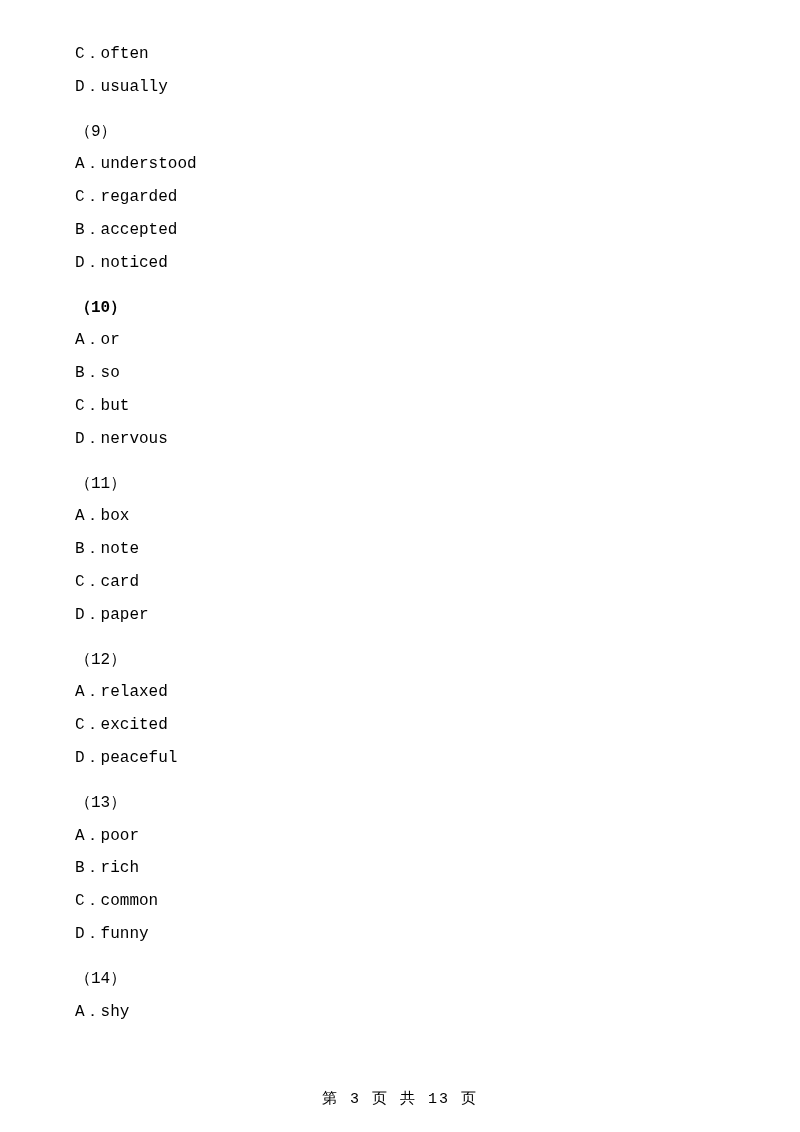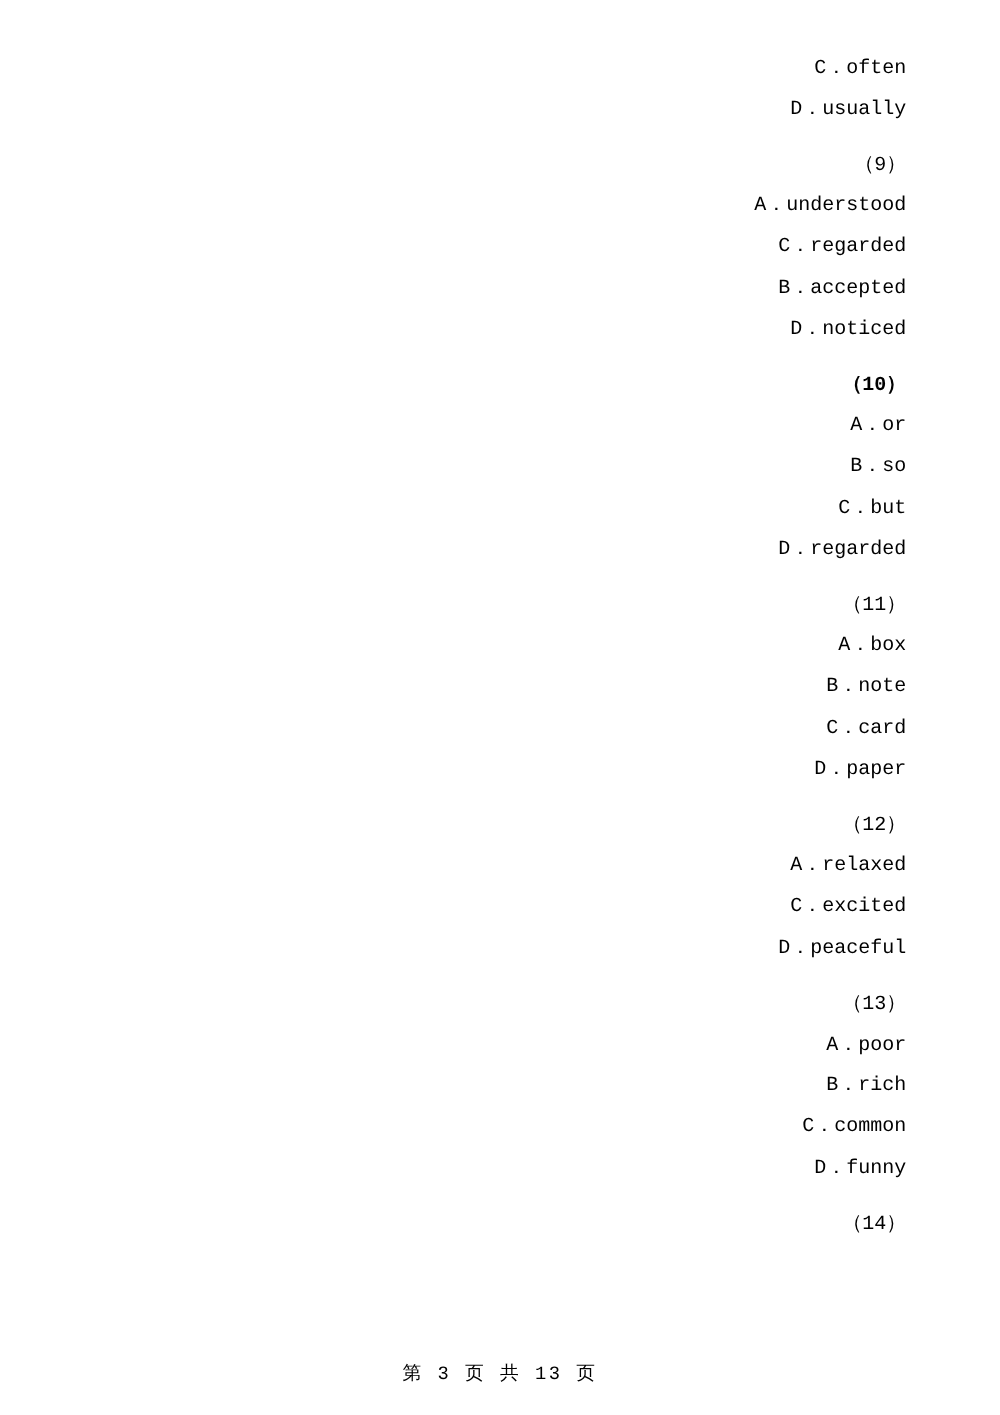--- a/index.html
+++ b/index.html
@@ -15,21 +15,20 @@
       width: 800px;
       min-height: 1132px;
       position: relative;
     }
     .content {
       padding: 40px 75px 60px 75px;
     }
     .line {
       margin-bottom: 4px;
       line-height: 1.8;
-      text-align: right;
     }
     .question-number {
       margin-top: 12px;
       margin-bottom: 4px;
     }
     .footer {
       position: absolute;
       bottom: 24px;
       left: 0;
       right: 0;
@@ -46,33 +45,34 @@
     <div class="line">D．usually</div>
     <div class="line question-number" style="margin-top: 16px;">（9）</div>
     <div class="line">A．understood</div>
     <div class="line">C．regarded</div>
     <div class="line">B．accepted</div>
     <div class="line">D．noticed</div>
     <div class="line question-number" style="margin-top: 16px; font-weight: bold;">（10）</div>
     <div class="line">A．or</div>
     <div class="line">B．so</div>
     <div class="line">C．but</div>
-    <div class="line">D．regarded</div>
+    <div class="line">D．nervous</div>
     <div class="line question-number" style="margin-top: 16px;">（11）</div>
     <div class="line">A．box</div>
     <div class="line">B．note</div>
     <div class="line">C．card</div>
     <div class="line">D．paper</div>
     <div class="line question-number" style="margin-top: 16px;">（12）</div>
     <div class="line">A．relaxed</div>
     <div class="line">C．excited</div>
     <div class="line">D．peaceful</div>
     <div class="line question-number" style="margin-top: 16px;">（13）</div>
     <div class="line">A．poor</div>
     <div class="line">B．rich</div>
     <div class="line">C．common</div>
     <div class="line">D．funny</div>
     <div class="line question-number" style="margin-top: 16px; font-family: Liberation Mono, monospace;">（14）</div>
+    <div class="line">A．shy</div>
   </div>
 
 <div class="footer">
   <span>第 3 页 共 13 页</span>
 </div>
 
 </body></html>

